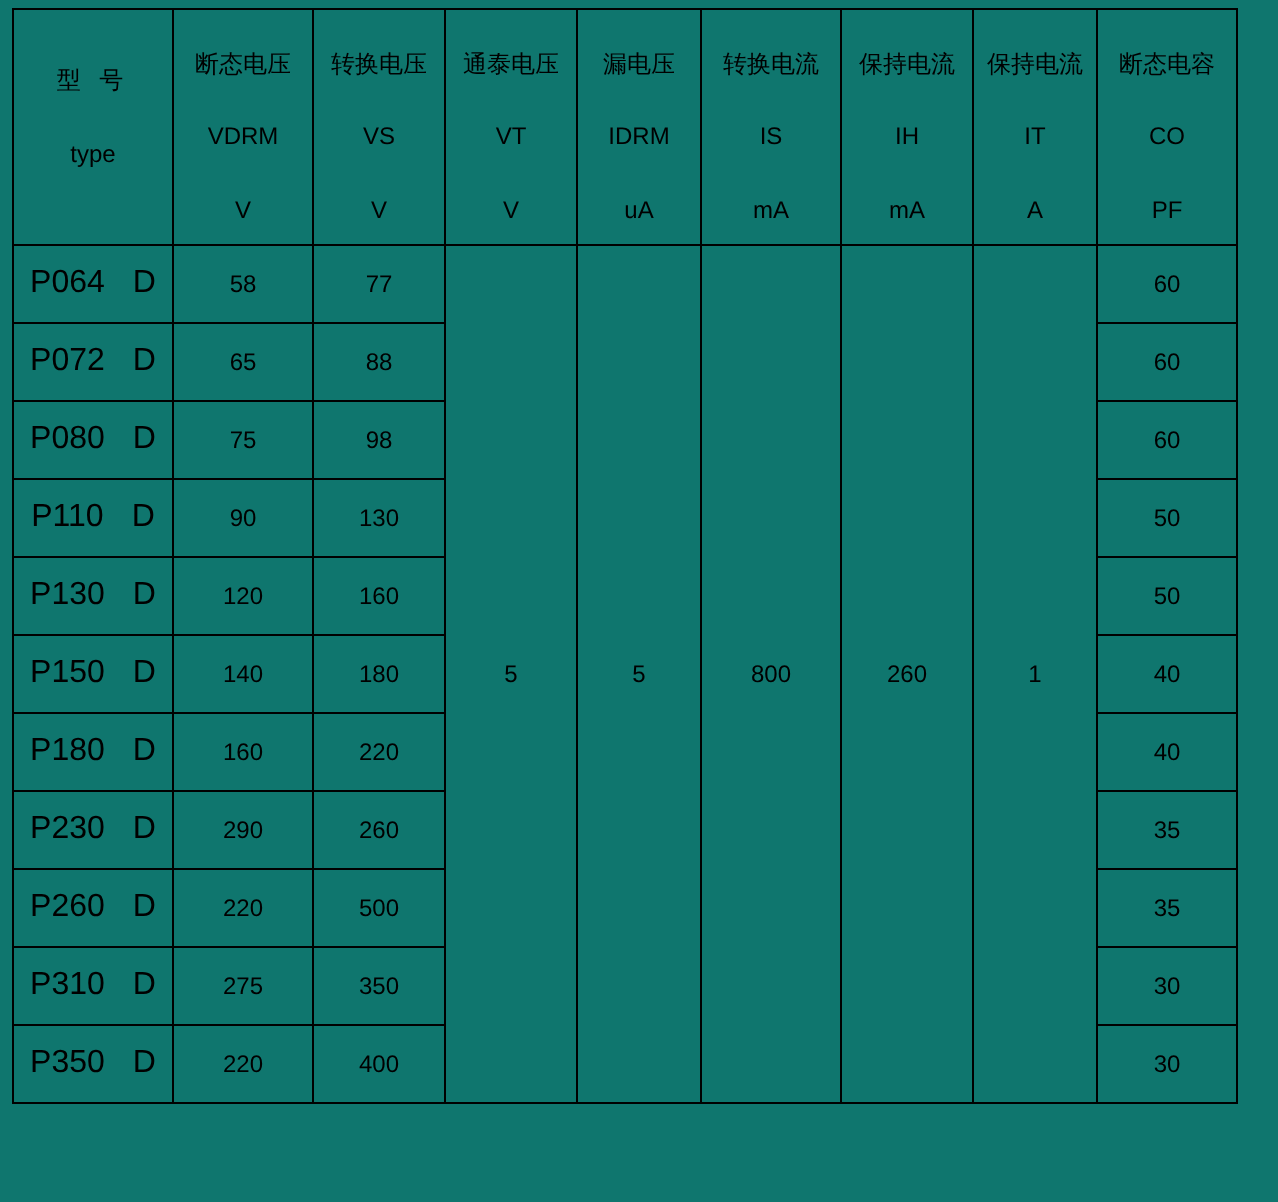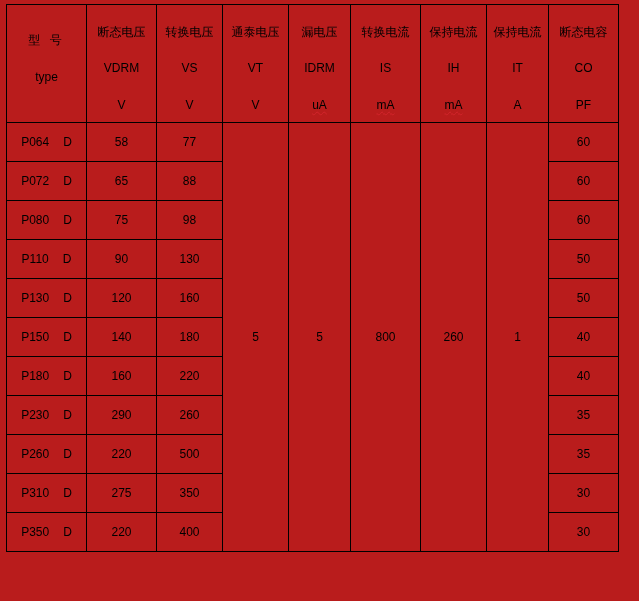--- a/index.html
+++ b/index.html
@@ -8,21 +8,21 @@
     background: #ffffff;
   }
   body {
     font-family: "Liberation Sans", sans-serif;
     color: #000000;
   }
   #sheet {
     position: relative;
     width: 639px;
     height: 601px;
-    background: #b91c1c;
+    background: #0f766e;
     overflow: hidden;
   }
   table.spec {
     border-collapse: collapse;
     table-layout: fixed;
     margin-left: 6px;
     margin-top: 4px;
     font-size: 12px;
   }
   table.spec td {
@@ -45,28 +45,27 @@
   .model-hdr .l1 { letter-spacing: 3px; }
   
   .datarow td {
     height: 38px;
   }
   
   .span-cell {
     vertical-align: middle;
   }
   .wavy {
-    text-decoration: underline;
     text-decoration-style: wavy;
     text-decoration-color: #d2232a;
     text-decoration-thickness: 1px;
     text-underline-offset: 2px;
   }
   .model-cell {
-    font-size: 12px;
+    font-size: 16px;
   }
   .model-cell .code { }
   .model-cell .suffix { margin-left: 14px; }
   
   col.c-model { width: 80px; }
   col.c-vdrm  { width: 70px; }
   col.c-vs    { width: 66px; }
   col.c-vt    { width: 66px; }
   col.c-idrm  { width: 62px; }
   col.c-is    { width: 70px; }

